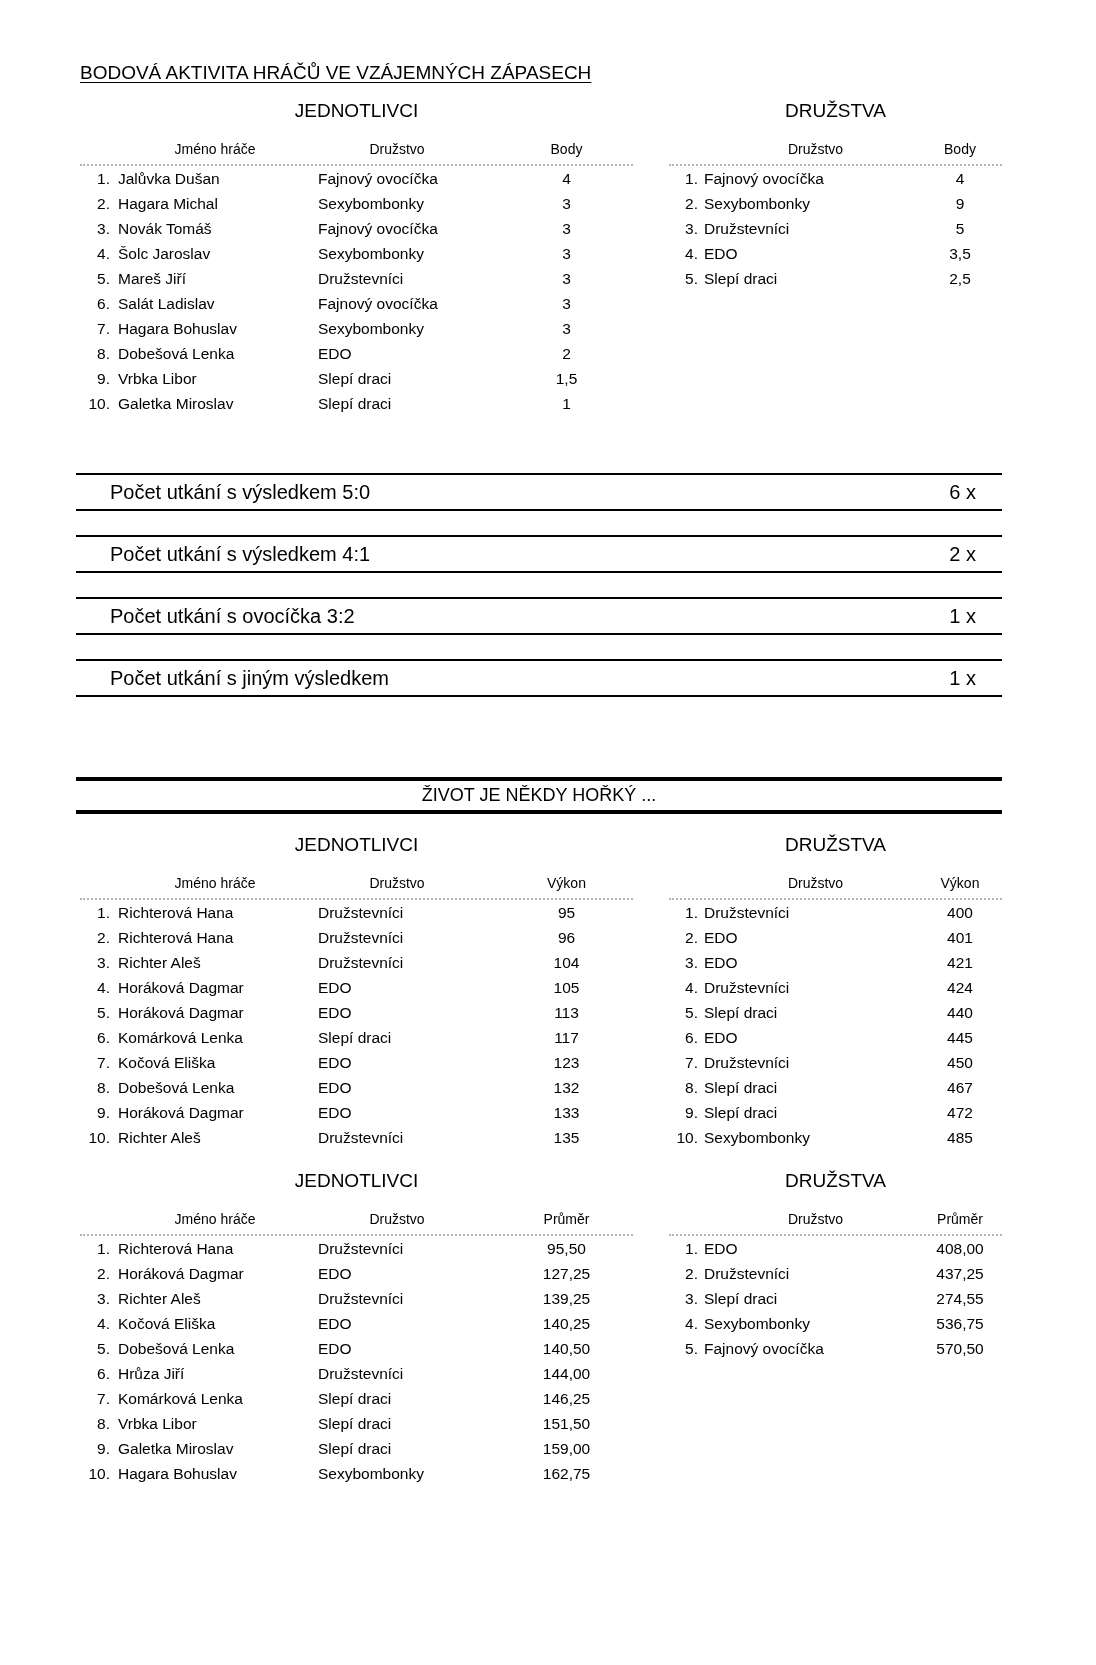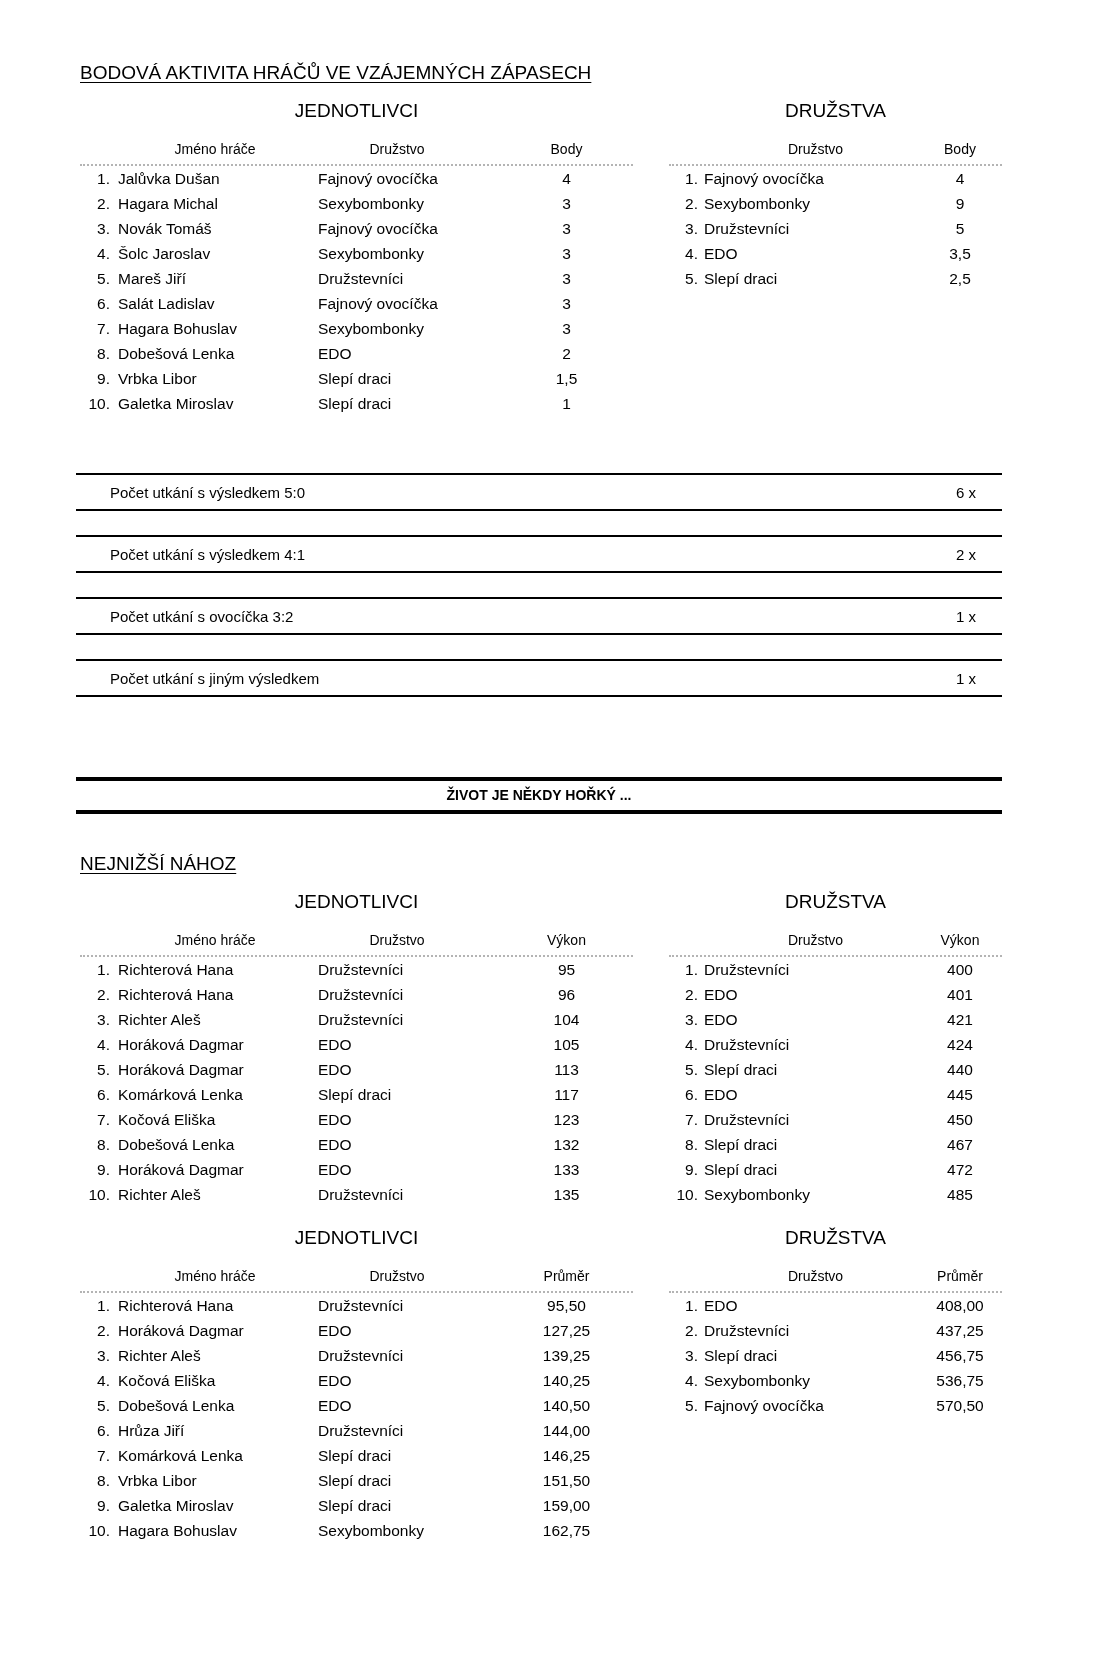--- a/index.html
+++ b/index.html
@@ -46,29 +46,29 @@
   .rank { width:30px; text-align:right; flex:none; }
   .r1 .rank { width:29px; }
   .nm { margin-left:8px;text-align:right; }
   .r1 .nm { margin-left:6px; }
 
   .count-boxes { margin-top:57px; }
   .count-box {
     height:38px; margin:0 0 24px -4px;
     border-top:2px solid #000; border-bottom:2px solid #000;
     display:flex; align-items:center; justify-content:space-between;
-    padding:0 26px 0 34px; font-size:15px;
+    padding:0 26px 0 34px; font-size:20px;
   }
   .count-box:last-child { margin-bottom:0; }
 
   .banner {
     margin:80px 0 0 -4px;
     border-top:4px solid #000; border-bottom:4px solid #000;
     padding:6px 0; text-align:center;
-    font-weight:bold; font-size:14px; line-height:17px;
+    font-weight:normal; font-size:18px; line-height:17px;
   }
 </style>
 </head>
 <body>
 
 <div class="page">
 
   <section>
     <h1 class="doc-title">BODOVÁ AKTIVITA HRÁČŮ VE VZÁJEMNÝCH ZÁPASECH</h1>
     <div class="two-col">
@@ -245,21 +245,20 @@
         <span class="count-label">Počet utkání s jiným výsledkem</span>
         <span class="count-value">1 x</span>
       </div>
     </div>
 
   <div class="banner">
     <span>ŽIVOT JE NĚKDY HOŘKÝ ...</span>
   </div>
 
   <section>
-    <h1 class="doc-title sub-nahoz">NEJNIŽŠÍ NÁHOZ</h1>
     <div class="two-col">
       <div class="left-col">
         <div class="tbl-heading">JEDNOTLIVCI</div>
         <div class="tbl-head">
           <span class="c1">Jméno hráče</span>
           <span class="c2">Družstvo</span>
           <span class="c3">Výkon</span>
         </div>
         <div class="tbl-body">
 
@@ -570,21 +569,21 @@
                 <span class="nm">Družstevníci</span>
               </span>
               <span class="r2">437,25</span>
             </div>
 
             <div class="tbl-row">
               <span class="r1">
                 <span class="rank">3.</span>
                 <span class="nm">Slepí draci</span>
               </span>
-              <span class="r2">456,75</span>
+              <span class="r2">274,55</span>
             </div>
 
             <div class="tbl-row">
               <span class="r1">
                 <span class="rank">4.</span>
                 <span class="nm">Sexybombonky</span>
               </span>
               <span class="r2">536,75</span>
             </div>
 

